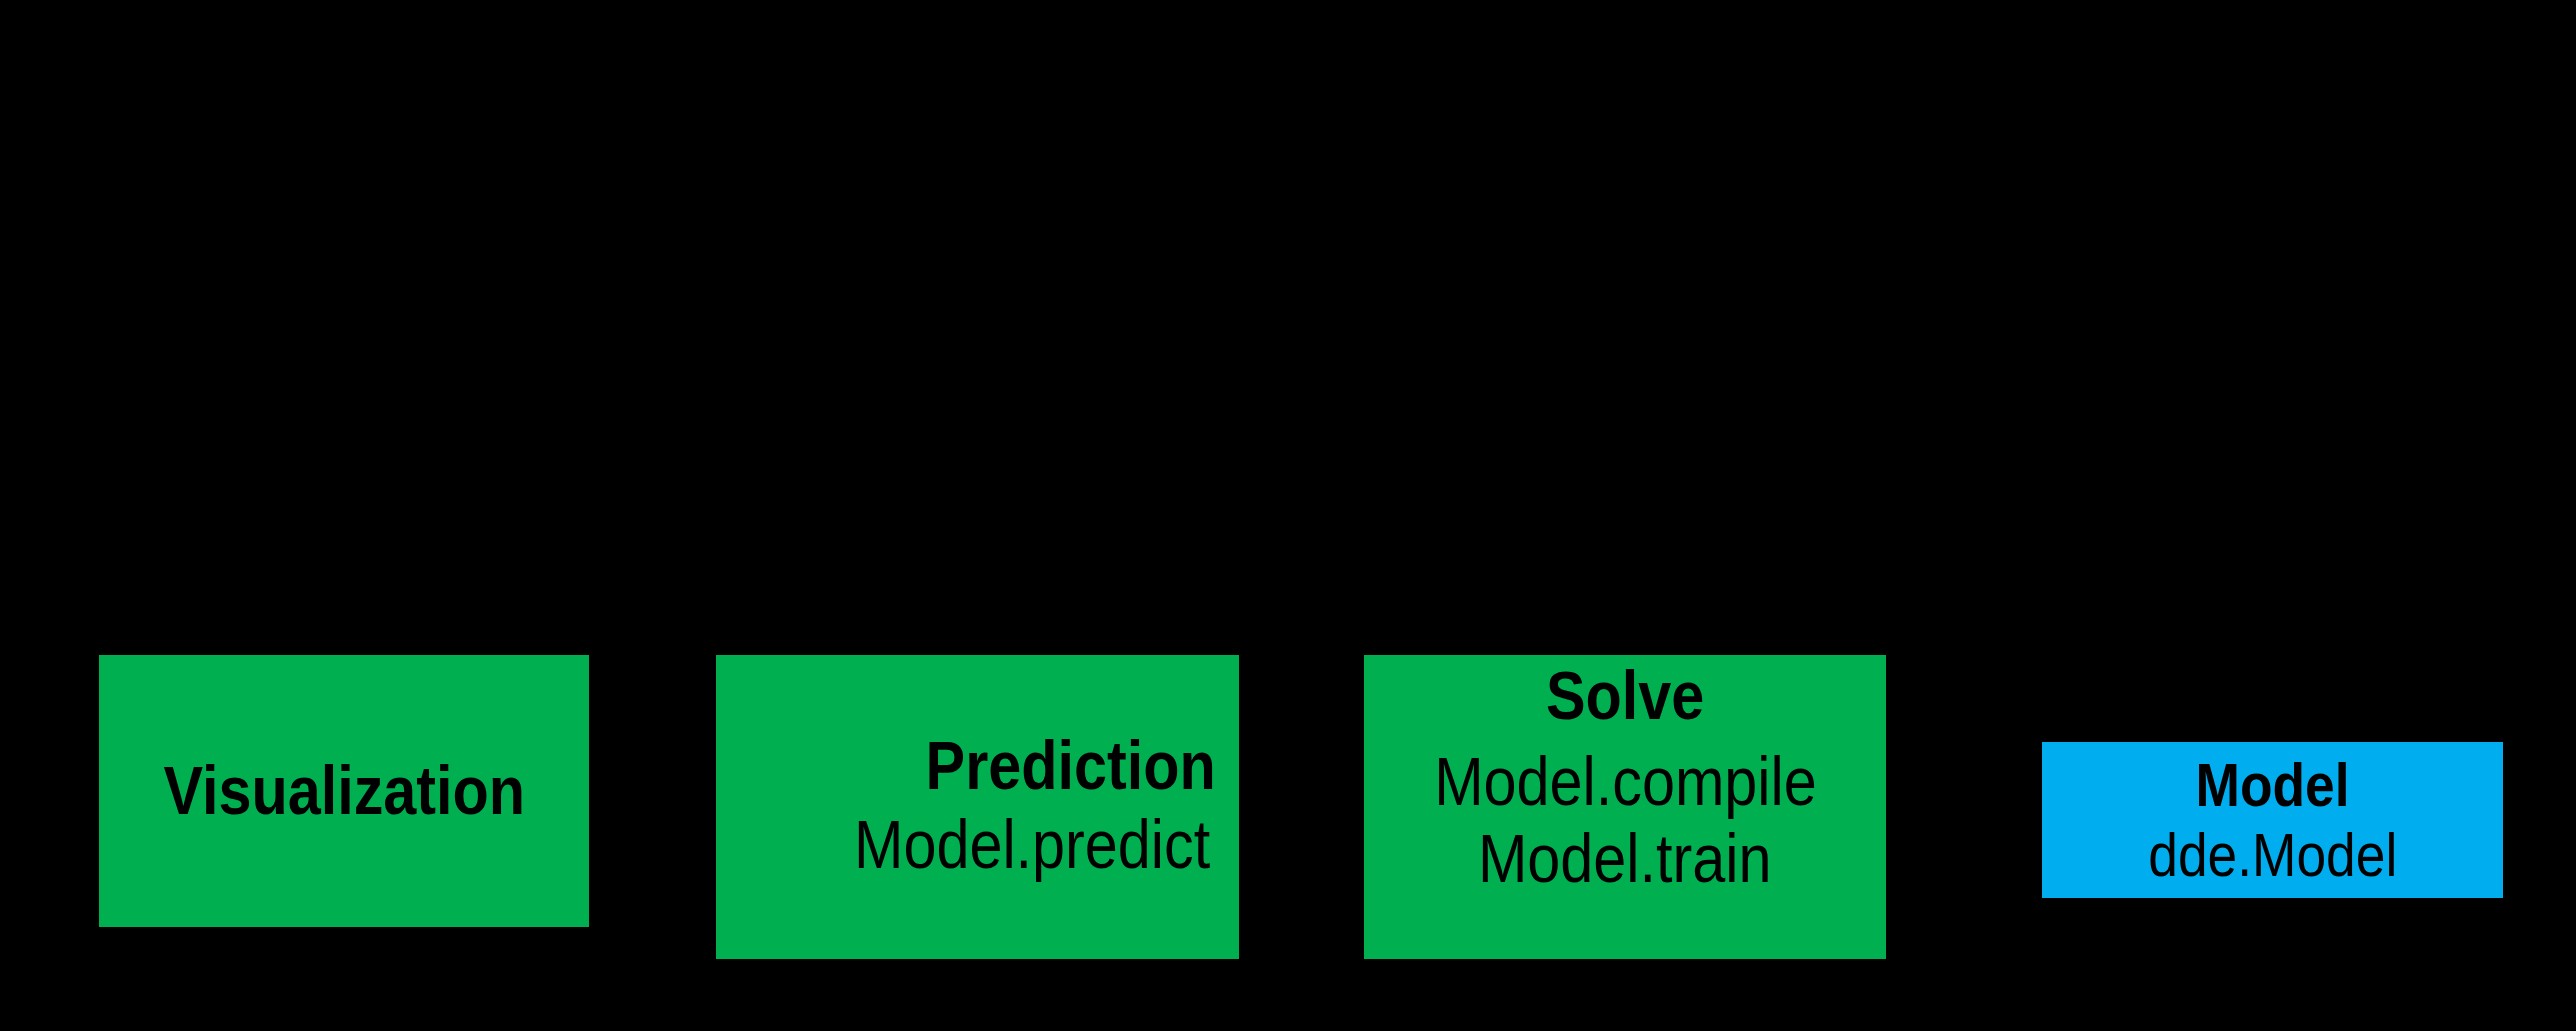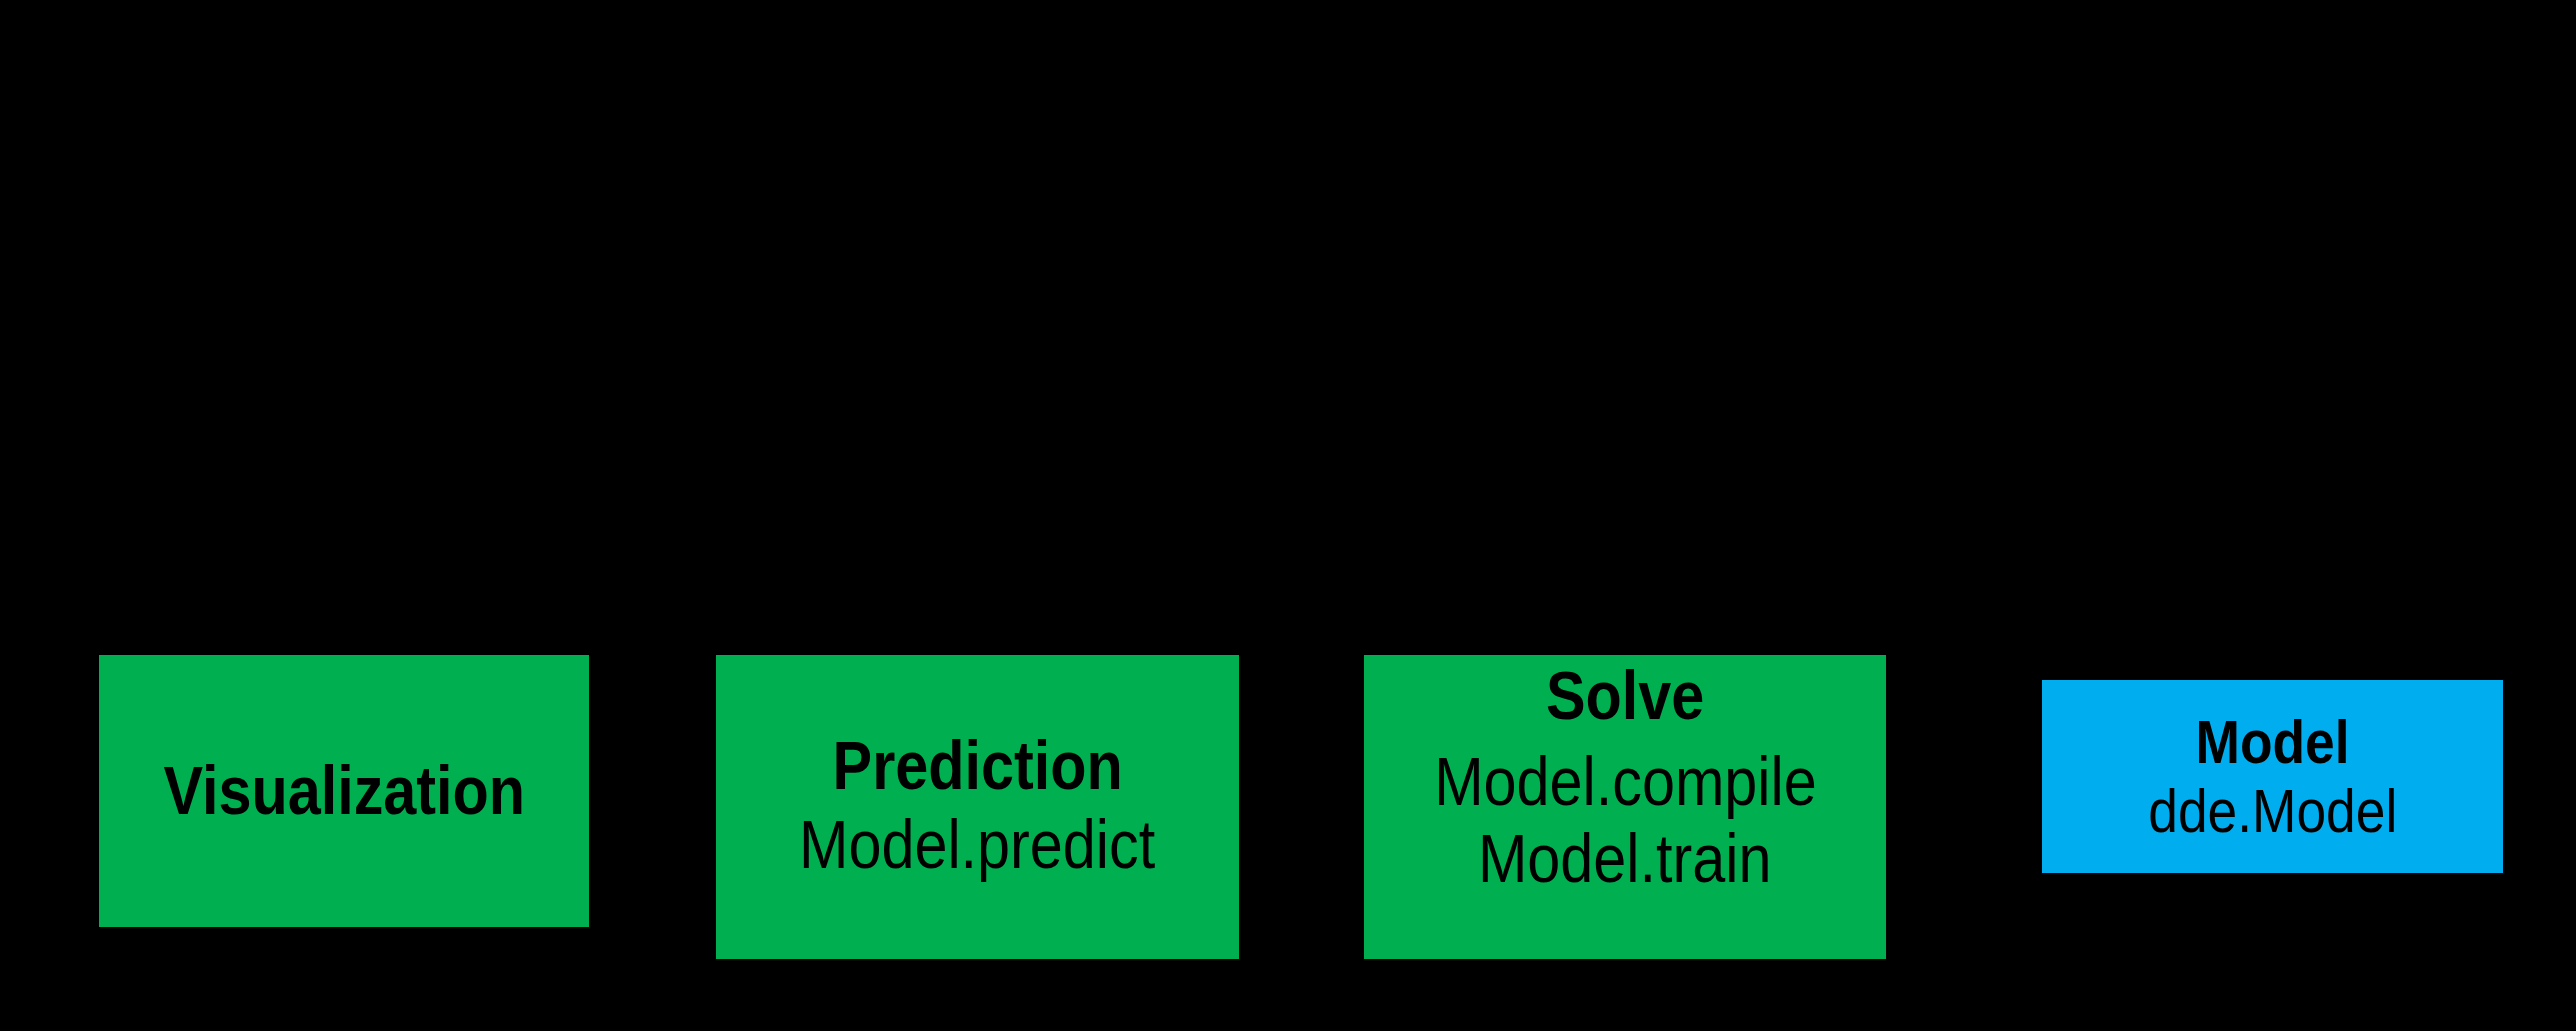--- a/index.html
+++ b/index.html
@@ -58,41 +58,42 @@
   }
 
   #node-prediction {
     left: 716px;
     top: 655px;
     width: 523px;
     height: 304px;
     background: #00B050;
     font-size: 69px;
     padding-bottom: 3.8px;
+    align-items: flex-end;
   }
   #node-prediction .line.title { margin-bottom: 5.6px; }
 
   #node-solve {
     left: 1364px;
     top: 655px;
     width: 522px;
     height: 304px;
     background: #00B050;
     font-size: 69px;
     justify-content: flex-start;
     padding-top: 4px;
   }
   #node-solve .line.title { margin-bottom: 9.4px; }
   #node-solve .line.api { margin-top: 3.8px; }
 
   #node-model {
     left: 2042px;
-    top: 680px;
+    top: 742px;
     width: 461px;
-    height: 193px;
+    height: 156px;
     background: #00AEEF;
     font-size: 62px;
   }
   #node-model .line.title { margin-bottom: 3.8px; }
 </style>
 </head>
 <body>
 
 <div id="canvas">
 

